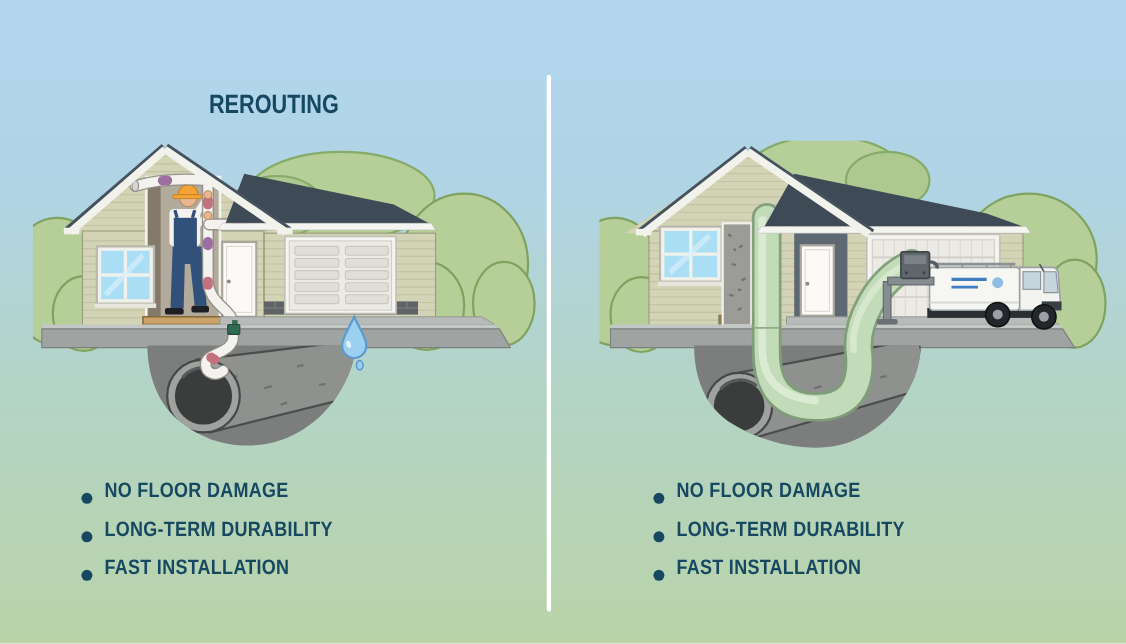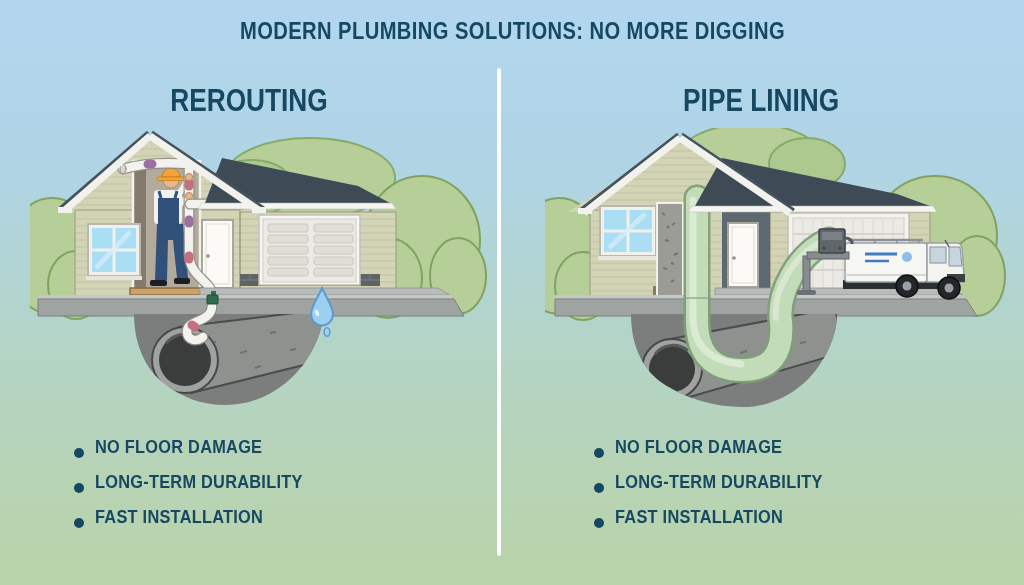--- a/index.html
+++ b/index.html
@@ -23,21 +23,21 @@
   }
   .divider{
     position:absolute;left:497px;top:68px;width:4px;height:488px;
     background:var(--divider,#fff);border-radius:2px;
   }
   .panel{position:absolute;top:0;height:585px;}
   .panel.left{left:0;width:498px;}
   .panel.right{left:498px;width:526px;}
   .panel h2{
     margin:0;position:absolute;top:82px;left:0;width:100%;text-align:center;
-    color:var(--heading-text,#164862);font-size:32px;
+    color:var(--heading-text,#164862);font-size:24px;
   }
   .panel h2 span{display:inline-block;transform:scaleX(.82);transform-origin:center;white-space:nowrap;font-weight:bold;}
   .illus{position:absolute;top:128px;}
   .panel.left .illus{left:30px;}
   .panel.right .illus{left:47px;}
   ul.benefits{
     list-style:none;margin:0;padding:0;position:absolute;top:434px;
   }
   .panel.left ul.benefits{left:74px;}
   .panel.right ul.benefits{left:96px;}
@@ -52,23 +52,20 @@
   .blabel{
     display:inline-block;font-size:19px;font-weight:bold;letter-spacing:.3px;
     transform:scaleX(.86);transform-origin:left center;white-space:nowrap;
   }
 </style>
 </head>
 <body>
 
 <div class="canvas">
 
-  <div class="title">
-    <span>MODERN PLUMBING SOLUTIONS: NO MORE DIGGING</span>
-  </div>
 
   <div class="divider"></div>
 
   <section class="panel left">
     <h2><span>REROUTING</span></h2>
 
     <svg class="illus" width="460" height="280" viewBox="0 0 460 280">
       <defs>
         <clipPath id="lwalls">
           <polygon points="120,7 232,84 30,84"></polygon>
@@ -240,21 +237,20 @@
           <span class="blabel">LONG-TERM DURABILITY</span>
         </li>
       <li>
           <span class="dot"></span>
           <span class="blabel">FAST INSTALLATION</span>
         </li>
     </ul>
   </section>
 
   <section class="panel right">
-    <h2><span>PIPE LINING</span></h2>
 
     <svg class="illus" width="470" height="280" viewBox="0 0 470 280">
       <defs>
         <clipPath id="rwalls">
           <polygon points="135,10 247,84 23,84"></polygon>
           <rect x="45" y="82" width="180" height="86"></rect>
           <rect x="225" y="84" width="160" height="84"></rect>
         </clipPath>
         <clipPath id="rblob">
           <path d="M86,186 C86,214 95,242 122,258 C142,270 168,279 198,279 C234,279 263,257 277,233 C288,216 292,199 292,186 Z"></path>

